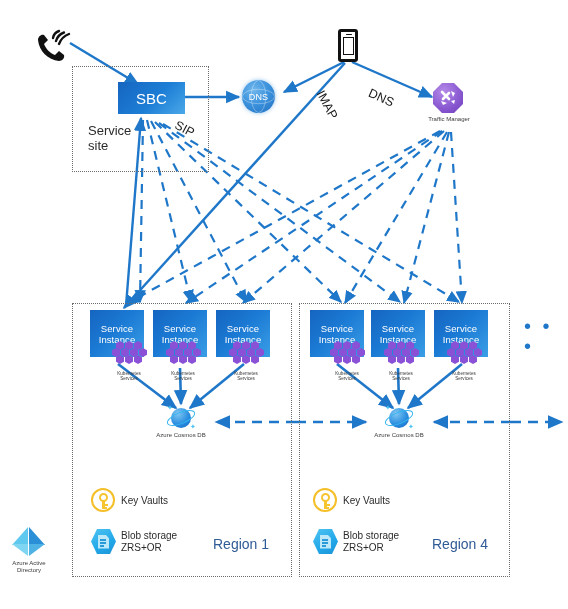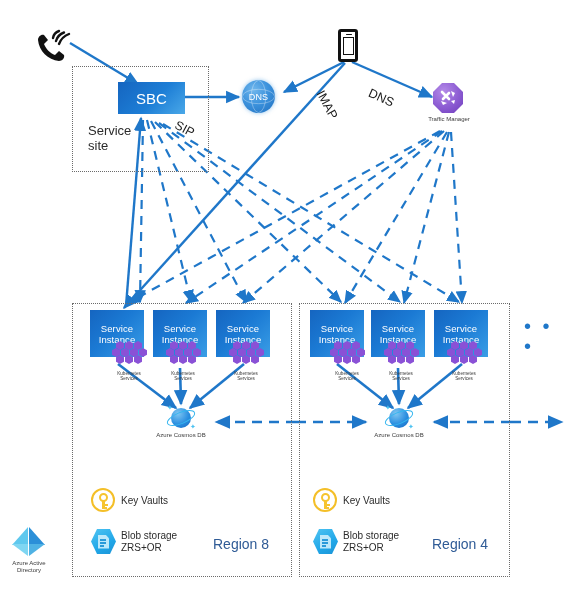--- a/index.html
+++ b/index.html
@@ -318,21 +318,21 @@
     <div class="bar" style="left:9px;top:10px;width:6px;"></div>
     <div class="bar" style="left:9px;top:13px;width:6px;"></div>
     <div class="bar" style="left:9px;top:16px;width:4px;"></div>
   </div>
   <div class="cap" style="left:121px;top:530px;font-size:10px;line-height:11.5px;">
     <span>Blob storage</span><br>
     <span>ZRS+OR</span>
   </div>
 
   <div class="region-label" style="left:213px;top:536px;">
-    <span>Region 8</span>
+    <span>Region 1</span>
   </div>
 
   <div class="region" style="left:299px;top:303px;width:209px;height:272px;"></div>
 
   <div class="node" style="left:310px;top:310px;">
     <div class="svc">
       <span>Service</span>
       <span>Instance</span>
     </div>
     <div class="k8s" style="left:20px;top:31px;">

